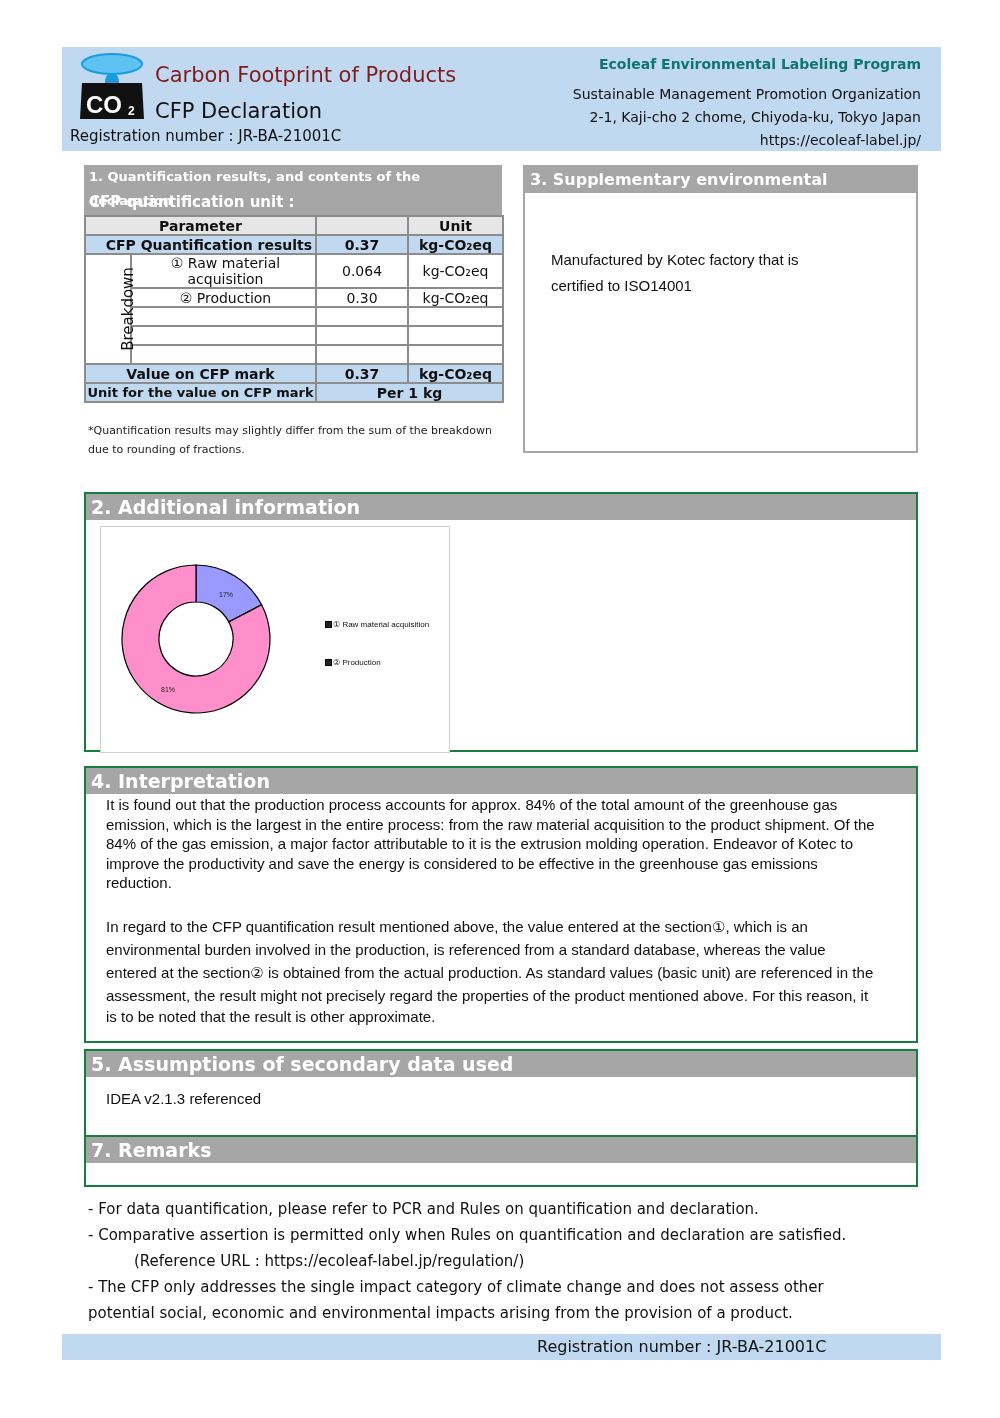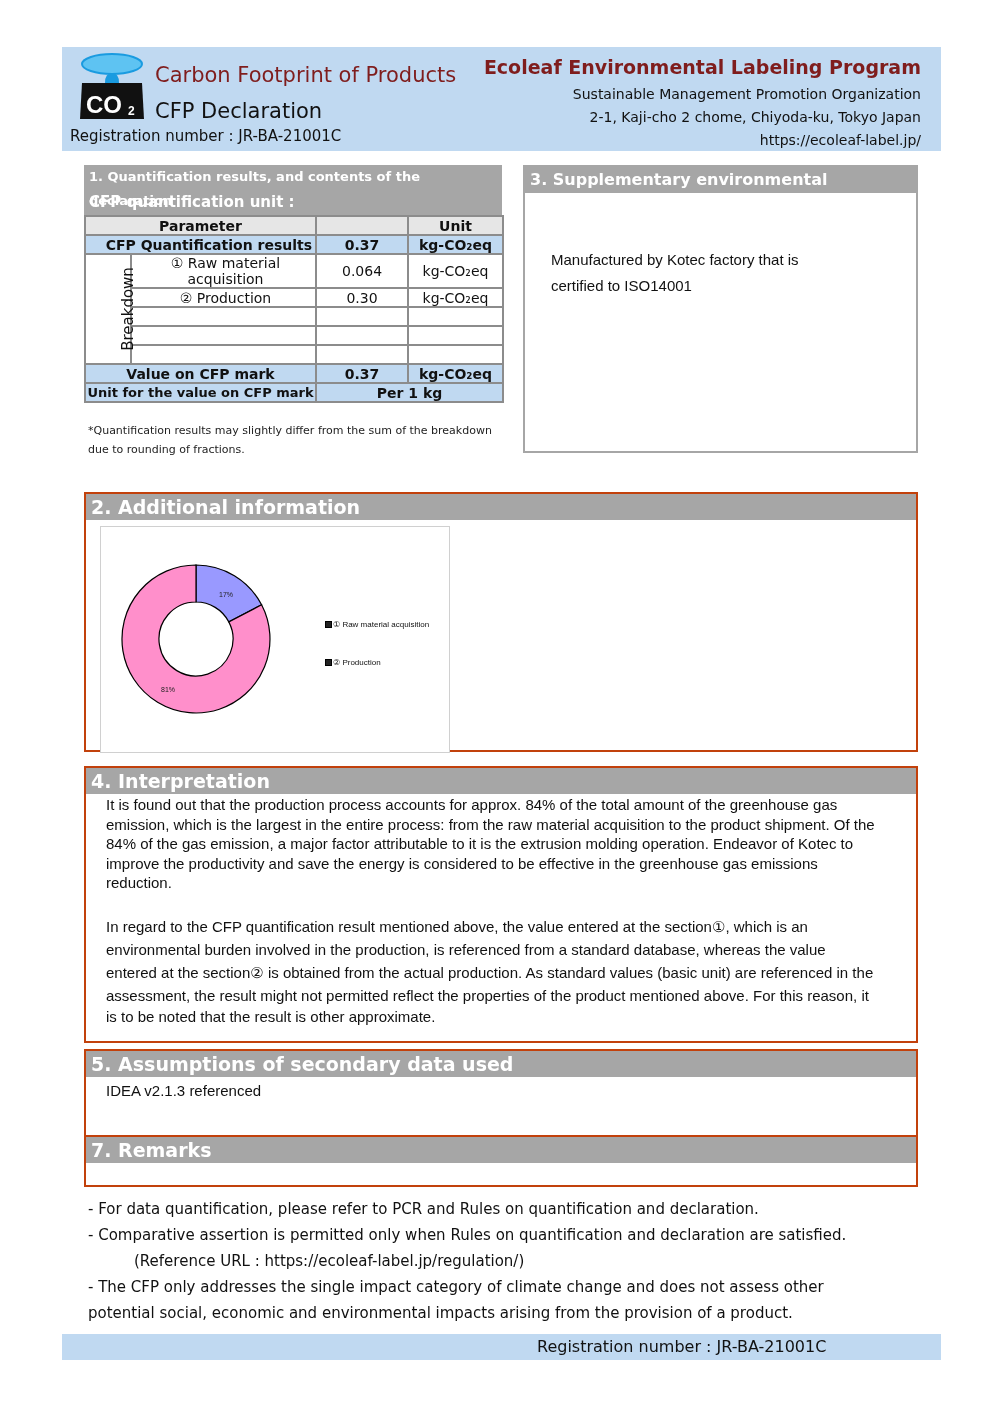--- a/index.html
+++ b/index.html
@@ -4,42 +4,42 @@
 <style>
   * { box-sizing: border-box; margin: 0; padding: 0; }
   html, body { width: 1000px; height: 1418px; background: #fff; }
   body { position: relative; font-family: "DejaVu Sans", sans-serif; color: #111; overflow: hidden; }
 
   .header { position: absolute; left: 62px; top: 47px; width: 879px; height: 104px; background: #c0d9f1; }
   .logo { position: absolute; left: 16px; top: 4px; width: 68px; height: 70px; }
   .title1 { position: absolute; left: 93px; top: 16px; font-size: 21px; color: #7f1d1d; }
   .title2 { position: absolute; left: 93px; top: 52px; font-size: 21px; color: #111; }
   .reg-top { position: absolute; left: 8px; top: 80px; font-size: 15px; color: #111; }
-  .org-title { position: absolute; right: 20px; top: 9px; font-size: 19px; font-weight: bold; color: #7f1d1d; }
+  .org-title { position: absolute; right: 20px; top: 9px; font-size: 14px; font-weight: bold; color: #0f766e; }
   .org-line { position: absolute; right: 20px; font-size: 14px; color: #111; }
 
   .sec1 { position: absolute; left: 84px; top: 165px; width: 418px; }
   .sec-head-gray { background: #a6a6a6; color: #fff; font-weight: bold; padding-left: 5px; }
   .sec1 .h1 { height: 24px; font-size: 13px; line-height: 24px; }
   .sec1 .h2 { height: 26px; font-size: 15px; line-height: 26px; }
   table.cfp { border-collapse: collapse; width: 418px; table-layout: fixed; }
   table.cfp td { border: 2px solid #8c8c8c; height: 19px; font-size: 14px; text-align: center; vertical-align: middle; padding: 0; }
   td.hdr { background: #e6e6e6; font-weight: bold; font-size: 15px; }
   td.blue { background: #c0d9f1; font-weight: bold; font-size: 15px; }
   td.plain { background: #fff; font-size: 13px; text-align: left; padding-left: 4px !important; }
   td.val { font-size: 15px; }
   td.breakdown { background: #fff; width: 46px; }
   .vert { display: inline-block; transform: rotate(-90deg); font-size: 15px; white-space: nowrap; }
   .note { font-size: 11px; color: #222; margin-top: 18px; line-height: 19px; padding-left: 4px; }
 
   .sec3 { position: absolute; left: 523px; top: 165px; width: 395px; height: 288px; border: 2px solid #a6a6a6; }
   .sec3 .head { height: 26px; font-size: 16px; line-height: 25px; }
   .sec3 .body { position: absolute; left: 26px; top: 80px; font-family: "Liberation Sans", sans-serif; font-size: 15px; line-height: 26px; }
 
-  .box { position: absolute; left: 84px; width: 834px; border: 2px solid #c2410c; }
+  .box { position: absolute; left: 84px; width: 834px; border: 2px solid #15803d; }
   .box .head { height: 26px; font-size: 19px; line-height: 26px; }
   .box .text { font-family: "Liberation Sans", sans-serif; font-size: 15px; line-height: 19.5px; padding-left: 20px; padding-right: 4px; color: #111; }
 
   .chart-frame { position: absolute; left: 14px; top: 32px; width: 350px; height: 227px; border: 1px solid #d0d0d0; background: #fff; }
   .legend { position: absolute; font-size: 8px; font-family: "Liberation Sans", sans-serif; }
   .legend .sw { display: inline-block; width: 7px; height: 7px; background: #222; border: 1px solid #000; margin-right: 1px; vertical-align: -1px; }
 
   .remarks { position: absolute; left: 88px; top: 1196px; width: 830px; font-size: 15px; color: #111; }
   .remarks p { line-height: 26px; }
   .footer { position: absolute; left: 62px; top: 1334px; width: 879px; height: 26px; background: #c0d9f1; }
@@ -158,28 +158,28 @@
     <div>It is found out that the production process accounts for approx. 84% of the total amount of the greenhouse gas</div>
     <div>emission, which is the largest in the entire process: from the raw material acquisition to the product shipment. Of the</div>
     <div>84% of the gas emission, a major factor attributable to it is the extrusion molding operation. Endeavor of Kotec to</div>
     <div>improve the productivity and save the energy is considered to be effective in the greenhouse gas emissions</div>
     <div>reduction.</div>
   </div>
   <div class="text" style="margin-top:22px;line-height:23px">
     <div>In regard to the CFP quantification result mentioned above, the value entered at the section①, which is an</div>
     <div>environmental burden involved in the production, is referenced from a standard database, whereas the value</div>
     <div>entered at the section② is obtained from the actual production. As standard values (basic unit) are referenced in the</div>
-    <div>assessment, the result might not permitted reflect the properties of the product mentioned above. For this reason, it</div>
+    <div>assessment, the result might not precisely regard the properties of the product mentioned above. For this reason, it</div>
     <div style="line-height:20px">is to be noted that the result is other approximate.</div>
   </div>
 </div>
 
 <div class="box" style="top:1049px;height:92px">
   <div class="sec-head-gray head">5. Assumptions of secondary data used</div>
-  <div class="text" style="padding-top:4px">IDEA v2.1.3 referenced</div>
+  <div class="text" style="padding-top:12px">IDEA v2.1.3 referenced</div>
 </div>
 
 <div class="box" style="top:1135px;height:52px">
   <div class="sec-head-gray head">7. Remarks</div>
   <div class="text"></div>
 </div>
 
 <div class="remarks">
   <p>- For data quantification, please refer to PCR and Rules on quantification and declaration.</p>
   <p>- Comparative assertion is permitted only when Rules on quantification and declaration are satisfied.</p>

